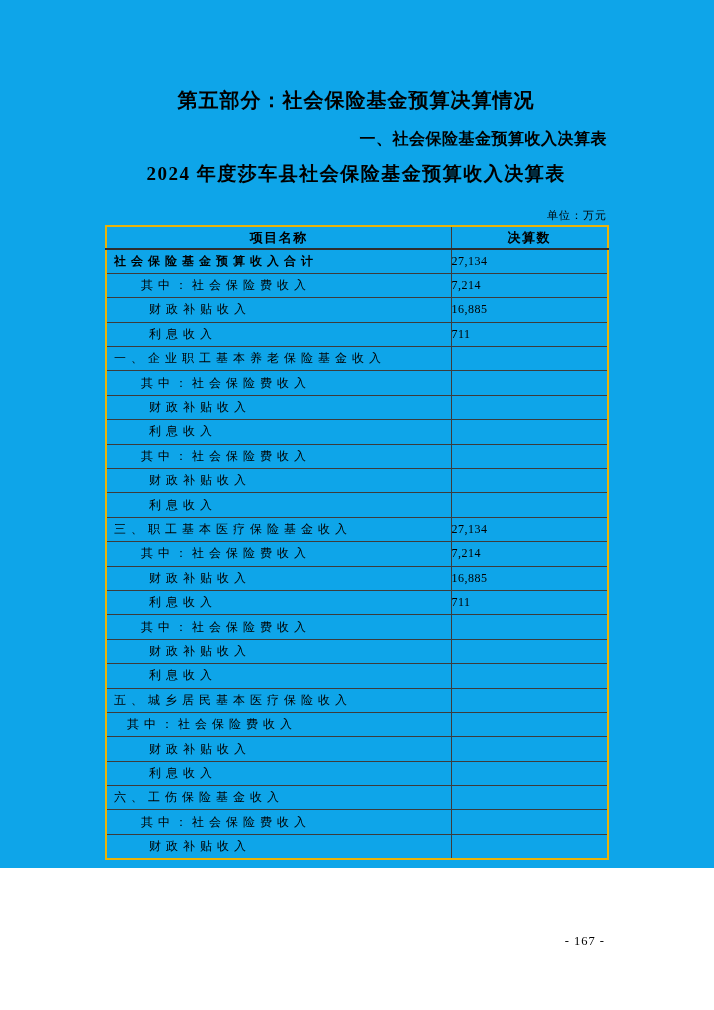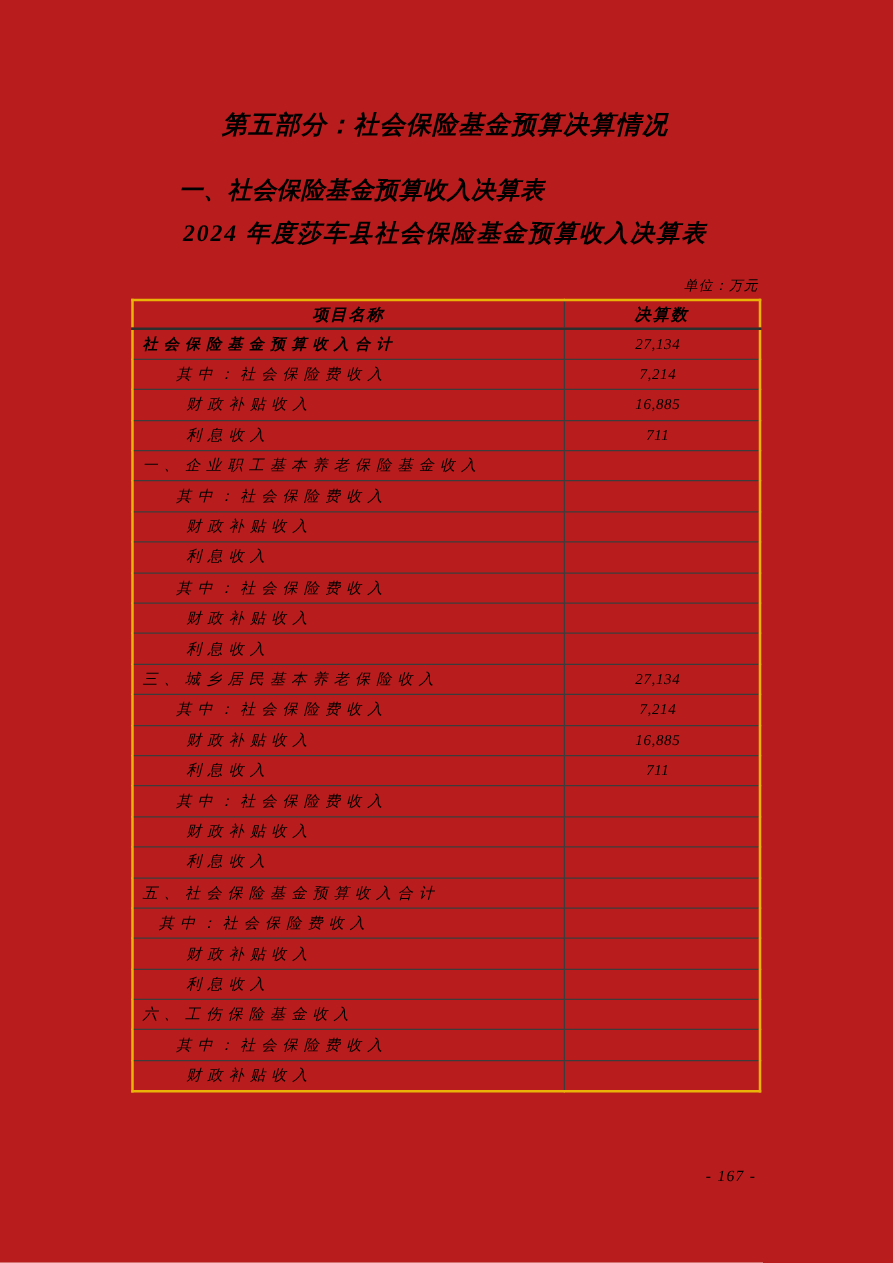--- a/index.html
+++ b/index.html
@@ -6,44 +6,44 @@
   html, body { background: #ffffff; }
   body {
     width: 714px; height: 1010px;
     font-family: "Liberation Serif", serif;
     color: #000000;
     position: relative;
     overflow: hidden;
   }
   .page {
     position: absolute; top: 0; left: 0;
-    width: 714px; height: 1010px;
-    background: #b91c1c;
-    font-style: italic;
+    width: 714px; height: 868px;
+    background: #0ea5e9;
   }
   .content {
     position: absolute; left: 105px; top: 0; width: 502px;
   }
   .section-title {
     margin-top: 88px;
     text-align: center;
     font-family: "Liberation Sans", sans-serif;
     font-weight: bold;
     font-size: 20px;
     line-height: 24px;
     letter-spacing: 1px;
   }
   .subsection-title {
-    margin-top: 30px;
+    margin-top: 16px;
     padding-left: 38px;
     font-family: "Liberation Sans", sans-serif;
     font-weight: bold;
-    font-size: 19px;
+    font-size: 16px;
     line-height: 22px;
     letter-spacing: 0.5px;
+    text-align: right;
   }
   .table-title {
     margin-top: 12px;
     text-align: center;
     font-family: "Liberation Serif", serif;
     font-weight: 600;
     font-size: 19px;
     line-height: 24px;
     letter-spacing: 1.5px;
   }
@@ -76,21 +76,21 @@
   table.budget-table td {
     height: 24.4px;
     border: 1px solid #3c3c3c;
     vertical-align: middle;
     font-size: 12px;
     white-space: nowrap;
     overflow: hidden;
   }
   td.label-cell { letter-spacing: 5px; }
   td.value-cell {
-    text-align: center;
+    text-align: left;
     padding-right: 6px;
     font-size: 11.5px;
     letter-spacing: 0.5px;
   }
   .bold { font-weight: bold; }
   .ind-0  { padding-left: 7px; }
   .ind-1  { padding-left: 34px; }
   .ind-1b { padding-left: 20px; }
   .ind-2  { padding-left: 42px; }
   .page-number {
@@ -165,21 +165,21 @@
           </tr>
           <tr>
             <td class="label-cell ind-2">财政补贴收入</td>
             <td class="value-cell"></td>
           </tr>
           <tr>
             <td class="label-cell ind-2">利息收入</td>
             <td class="value-cell"></td>
           </tr>
           <tr>
-            <td class="label-cell ind-0">三、城乡居民基本养老保险收入</td>
+            <td class="label-cell ind-0">三、职工基本医疗保险基金收入</td>
             <td class="value-cell">27,134</td>
           </tr>
           <tr>
             <td class="label-cell ind-1">其中：社会保险费收入</td>
             <td class="value-cell">7,214</td>
           </tr>
           <tr>
             <td class="label-cell ind-2">财政补贴收入</td>
             <td class="value-cell">16,885</td>
           </tr>
@@ -193,21 +193,21 @@
           </tr>
           <tr>
             <td class="label-cell ind-2">财政补贴收入</td>
             <td class="value-cell"></td>
           </tr>
           <tr>
             <td class="label-cell ind-2">利息收入</td>
             <td class="value-cell"></td>
           </tr>
           <tr>
-            <td class="label-cell ind-0">五、社会保险基金预算收入合计</td>
+            <td class="label-cell ind-0">五、城乡居民基本医疗保险收入</td>
             <td class="value-cell"></td>
           </tr>
           <tr>
             <td class="label-cell ind-1b">其中：社会保险费收入</td>
             <td class="value-cell"></td>
           </tr>
           <tr>
             <td class="label-cell ind-2">财政补贴收入</td>
             <td class="value-cell"></td>
           </tr>

